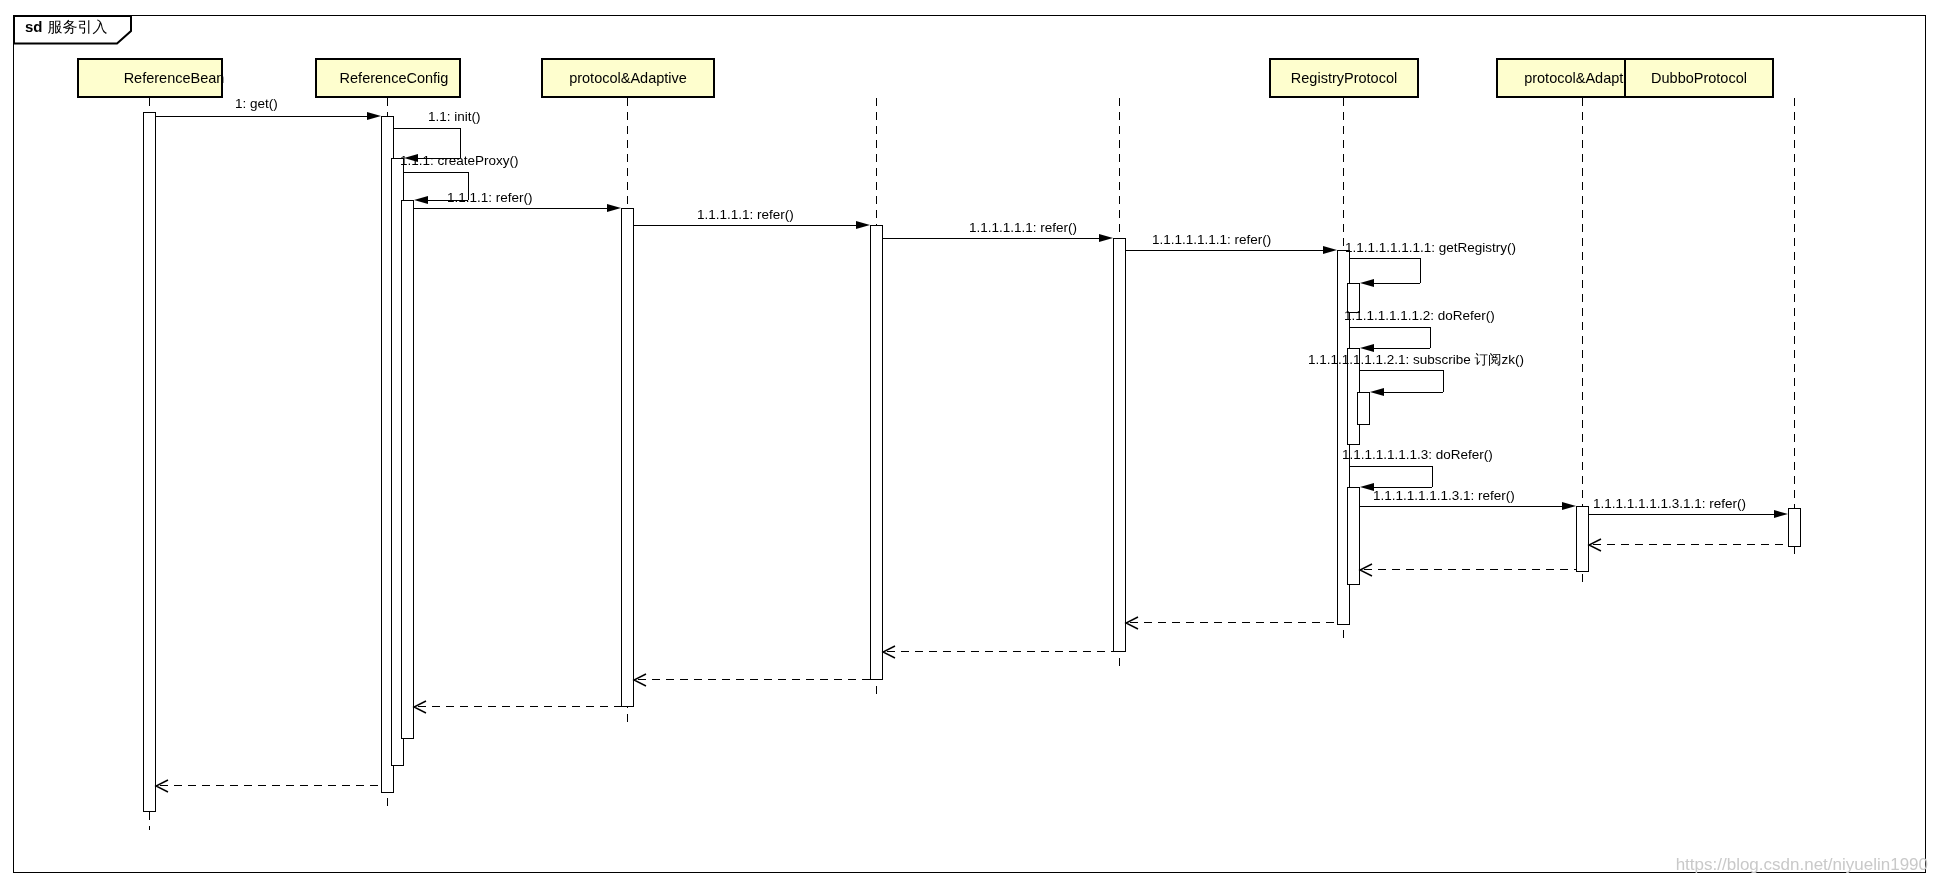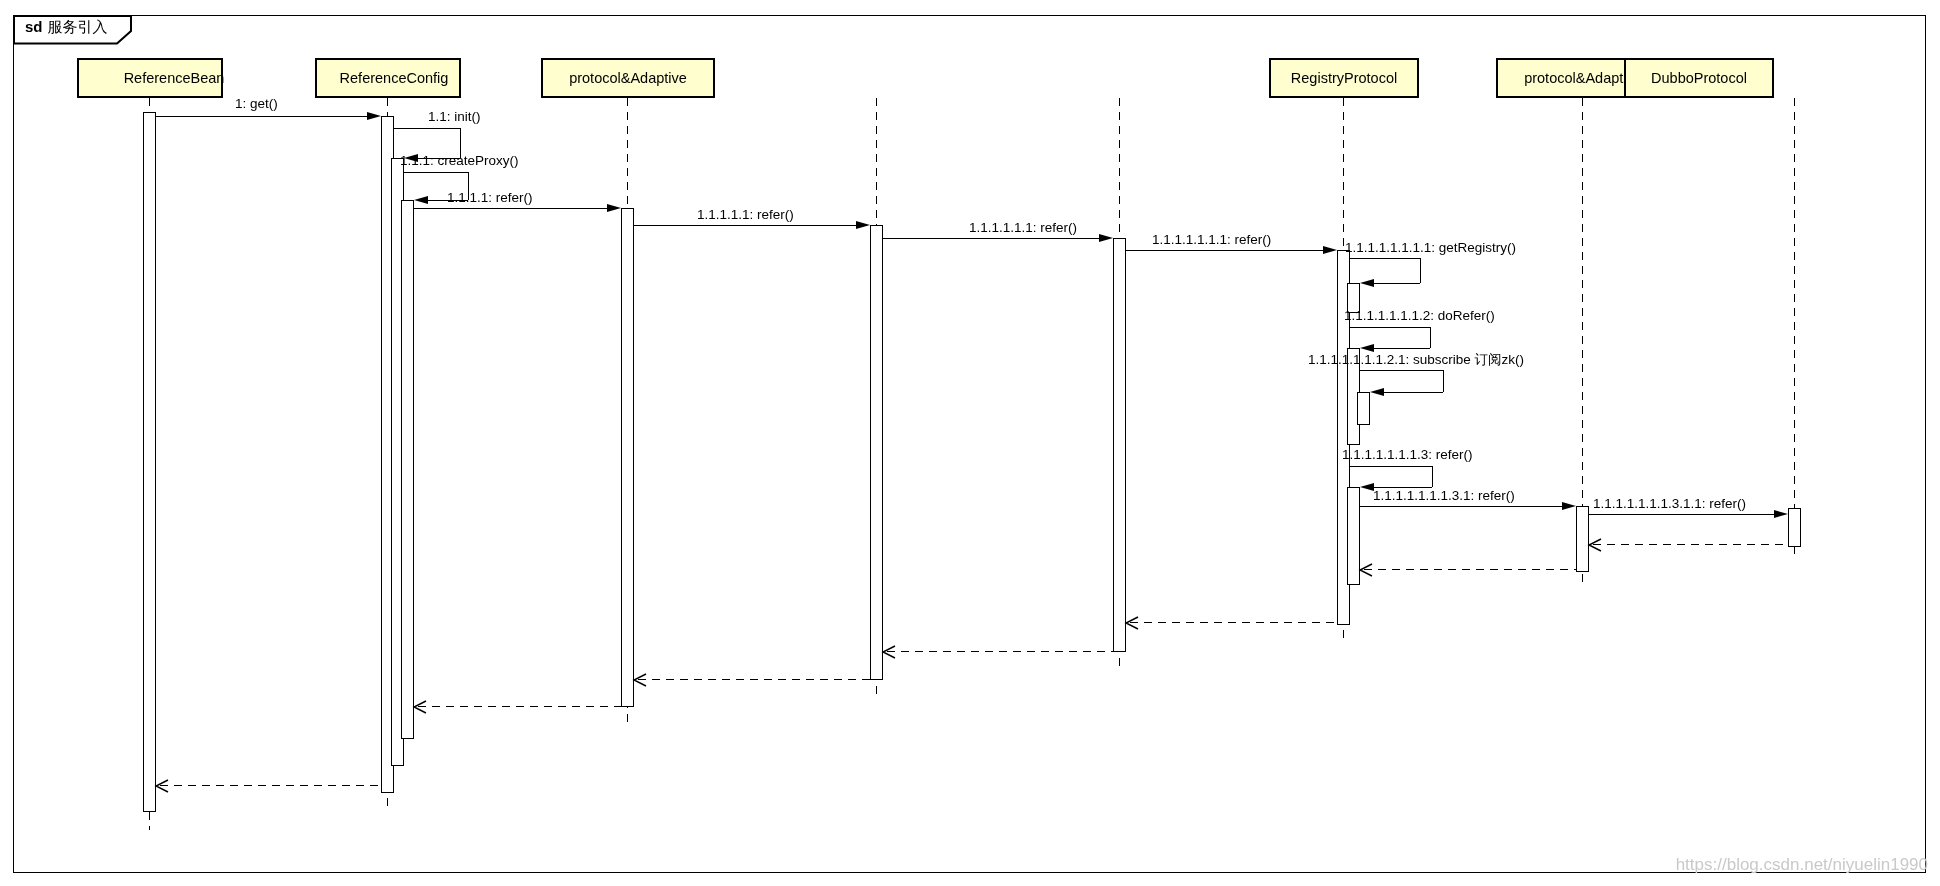--- a/index.html
+++ b/index.html
@@ -131,21 +131,21 @@
   <div class="hline" style="left:1360px;top:370px;width:83px;"></div>
   <div class="vsolid" style="left:1443px;top:370px;height:22px;"></div>
   <div class="hline" style="left:1383px;top:392px;width:60px;"></div>
   <div class="tri-l" style="left:1370px;top:388px;"></div>
   <div class="msg" style="left:1308px;top:351px;">1.1.1.1.1.1.1.2.1: subscribe 订阅zk()</div>
 
   <div class="hline" style="left:1350px;top:466px;width:82px;"></div>
   <div class="vsolid" style="left:1432px;top:466px;height:21px;"></div>
   <div class="hline" style="left:1373px;top:487px;width:59px;"></div>
   <div class="tri-l" style="left:1360px;top:483px;"></div>
-  <div class="msg" style="left:1342px;top:447px;">1.1.1.1.1.1.1.3: refer()</div>
+  <div class="msg" style="left:1342px;top:447px;">1.1.1.1.1.1.1.3: doRefer()</div>
 
   <div class="hline" style="left:1360px;top:506px;width:203px;"></div>
   <div class="tri-r" style="left:1562px;top:502px;"></div>
   <div class="msg" style="left:1373px;top:488px;">1.1.1.1.1.1.1.3.1: refer()</div>
 
   <div class="hline" style="left:1589px;top:514px;width:185px;"></div>
   <div class="tri-r" style="left:1774px;top:510px;"></div>
   <div class="msg" style="left:1593px;top:496px;">1.1.1.1.1.1.1.3.1.1: refer()</div>
 
   <div class="dline" style="left:1593px;top:544px;width:195px;"></div>

